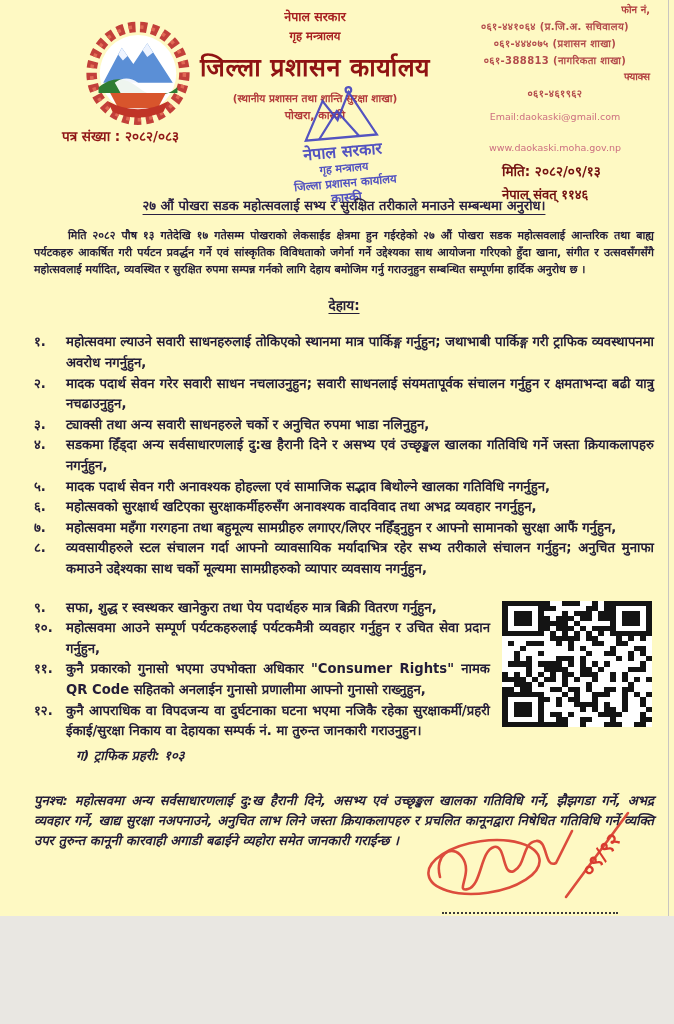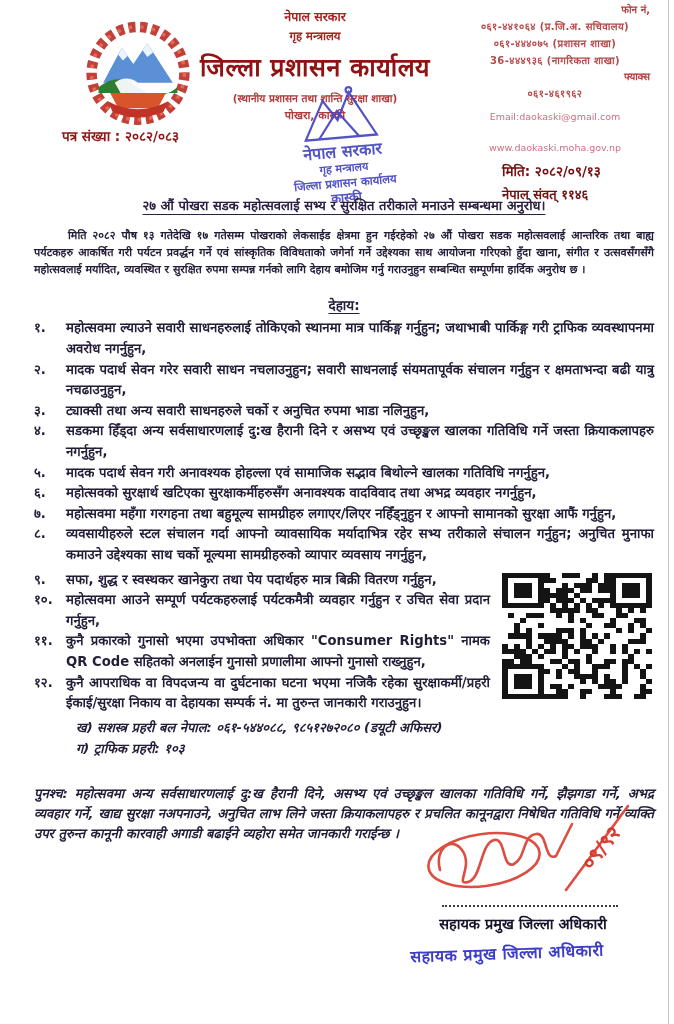--- a/index.html
+++ b/index.html
@@ -1,16 +1,16 @@
 <!DOCTYPE html>
 <html><head>
 <meta charset="utf-8">
 <style>
   html,body{margin:0;padding:0;background:#e9e7e2;}
-  .page{position:relative;width:674px;height:1024px;margin:0 auto;background:#ffffff;
+  .page{position:relative;width:674px;height:916px;margin:0 auto;background:#fef9c3;
         overflow:hidden;font-family:"DejaVu Sans",sans-serif;color:#241d38;}
   .edge-line{position:absolute;right:5px;top:0;bottom:0;width:1px;background:#c9c6c0;}
 
   
   .emblem{position:absolute;left:74px;top:20px;width:128px;height:116px;}
   .head-center{position:absolute;left:150px;top:8px;width:330px;text-align:center;}
   .h-govt{font-size:12.5px;font-weight:700;color:#a82222;}
   .h-ministry{font-size:11.5px;font-weight:700;color:#a82222;margin-top:3px;}
   .h-office{font-size:25px;font-weight:700;color:#8f1313;margin-top:6px;letter-spacing:.5px;}
   .h-branch{font-size:10.5px;font-weight:700;color:#b23a3a;margin-top:8px;}
@@ -36,21 +36,21 @@
   .stamp-line:nth-child(5){font-size:13.5px;letter-spacing:1.5px;}
 
   
   .content{position:absolute;left:34px;right:20px;top:196px;}
   .subject{text-align:center;font-size:13px;font-weight:700;color:#2a2142;
            text-decoration:underline;text-underline-offset:4px;}
   .intro{margin:13px 0 0;text-align:justify;text-indent:34px;font-size:11px;
          line-height:1.56;font-weight:600;}
   .dehaya{text-align:center;font-weight:700;font-size:13.5px;margin-top:18px;
           text-decoration:underline;text-underline-offset:3px;}
-  .list{margin-top:4px;}
+  .list{margin-top:18px;}
   .item{padding-left:32px;text-indent:-32px;font-size:13.2px;line-height:1.56;
         font-weight:600;text-align:justify;}
   .item .num{display:inline-block;width:32px;text-indent:0;font-weight:700;}
   .qr{float:right;width:150px;height:126px;margin:3px 2px 3px 12px;background:#fff;}
   .qr svg{width:150px;height:126px;display:block;shape-rendering:crispEdges;}
   .contacts{clear:both;margin-top:3px;padding-left:42px;}
   .contact{font-size:13px;font-style:italic;font-weight:700;line-height:1.62;}
   .postscript{margin:25px 0 0;font-size:13.1px;font-style:italic;font-weight:700;
               text-align:justify;line-height:1.55;}
 
@@ -91,21 +91,21 @@
     <div class="h-office">जिल्ला प्रशासन कार्यालय</div>
     <div class="h-branch">(स्थानीय प्रशासन तथा शान्ति सुरक्षा शाखा)</div>
     <div class="h-loc">पोखरा, कास्की</div>
   </div>
 
   <div class="head-right">
     <div class="ph-label">फोन नं,</div>
     <div>
         <div class="ph-line">०६१-४४१०६४ (प्र.जि.अ. सचिवालय)</div>
         <div class="ph-line">०६१-४४४०७५ (प्रशासन शाखा)</div>
-        <div class="ph-line">36-४४४९३६ (नागरिकता शाखा)</div>
+        <div class="ph-line">०६१-388813 (नागरिकता शाखा)</div>
       </div>
     <div class="ph-label">फ्याक्स</div>
     <div class="ph-line">०६१-४६१९६२</div>
     <div class="mail first">Email:daokaski@gmail.com</div>
     <div class="mail">www.daokaski.moha.gov.np</div>
     <div class="date-line">मिति: २०८२/०९/१३</div>
     <div class="samvat-line">नेपाल संवत् ११४६</div>
   </div>
 
   <div class="letter-no">पत्र संख्या : २०८२/०८३</div>
@@ -459,21 +459,20 @@
       </div>
       <div class="list">
           <div class="item"><span class="num">९.</span><span>सफा, शुद्ध र स्वस्थकर खानेकुरा तथा पेय पदार्थहरु मात्र बिक्री वितरण गर्नुहुन,</span></div>
           <div class="item"><span class="num">१०.</span><span>महोत्सवमा आउने सम्पूर्ण पर्यटकहरुलाई पर्यटकमैत्री व्यवहार गर्नुहुन र उचित सेवा प्रदान गर्नुहुन,</span></div>
           <div class="item"><span class="num">११.</span><span>कुनै प्रकारको गुनासो भएमा उपभोक्ता अधिकार "Consumer Rights" नामक QR Code सहितको अनलाईन गुनासो प्रणालीमा आफ्नो गुनासो राख्नुहुन,</span></div>
           <div class="item"><span class="num">१२.</span><span>कुनै आपराधिक वा विपदजन्य वा दुर्घटनाका घटना भएमा नजिकै रहेका सुरक्षाकर्मी/प्रहरी ईकाई/सुरक्षा निकाय वा देहायका सम्पर्क नं. मा तुरुन्त जानकारी गराउनुहुन।</span></div>
         </div>
     </div>
 
     <div class="contacts">
-        <div class="contact">ख) सशस्त्र प्रहरी बल नेपाल: ०६१-५४४०८८, ९८५१२७२०८० (डयूटी अफिसर)</div>
         <div class="contact">ग) ट्राफिक प्रहरी: १०३</div>
       </div>
 
     <p class="postscript">पुनश्च: महोत्सवमा अन्य सर्वसाधारणलाई दु:ख हैरानी दिने, असभ्य एवं उच्छृङ्खल खालका गतिविधि गर्ने, झैझगडा गर्ने, अभद्र व्यवहार गर्ने, खाद्य सुरक्षा नअपनाउने, अनुचित लाभ लिने जस्ता क्रियाकलापहरु र प्रचलित कानूनद्वारा निषेधित गतिविधि गर्ने व्यक्ति उपर तुरुन्त कानूनी कारवाही अगाडी बढाईने व्यहोरा समेत जानकारी गराईन्छ ।</p>
 
     <div class="sig-block">
       <svg class="sig" viewBox="0 0 232 112" aria-hidden="true">
         <g fill="none" stroke="#d93a2e" stroke-width="2.6" stroke-linecap="round" opacity="0.9">
           <ellipse cx="66" cy="70" rx="56" ry="26" transform="rotate(-8 66 70)"></ellipse>
           <path d="M22 80 C 16 58, 34 46, 44 60 C 56 76, 36 96, 50 92 C 64 88, 62 54, 76 50 C 88 47, 84 80, 96 74 C 108 68, 104 46, 118 44 C 130 42, 126 72, 138 66 L 154 34"></path>

